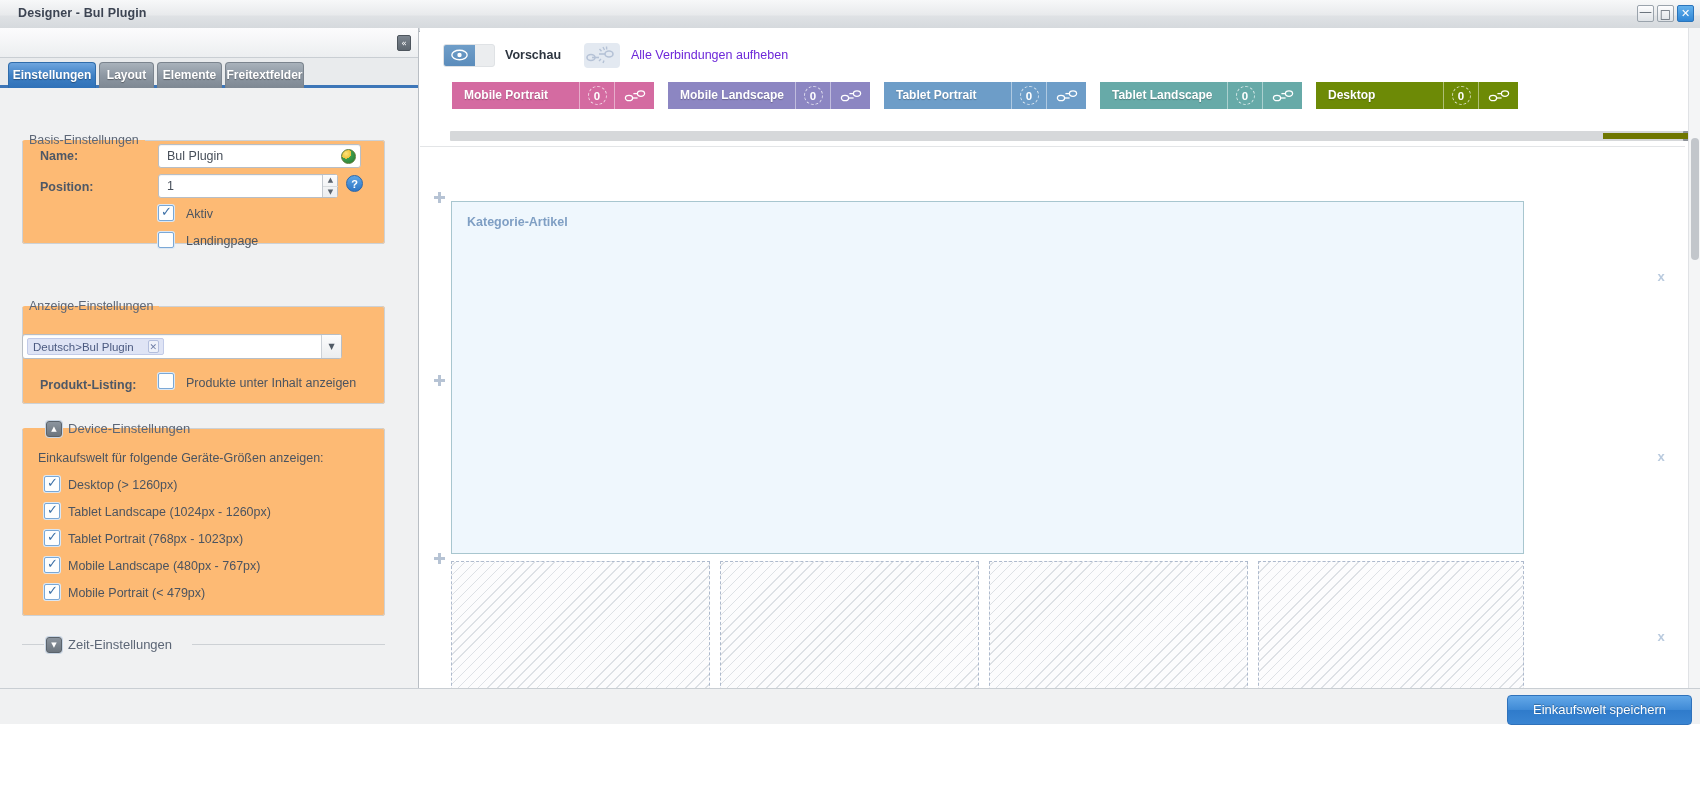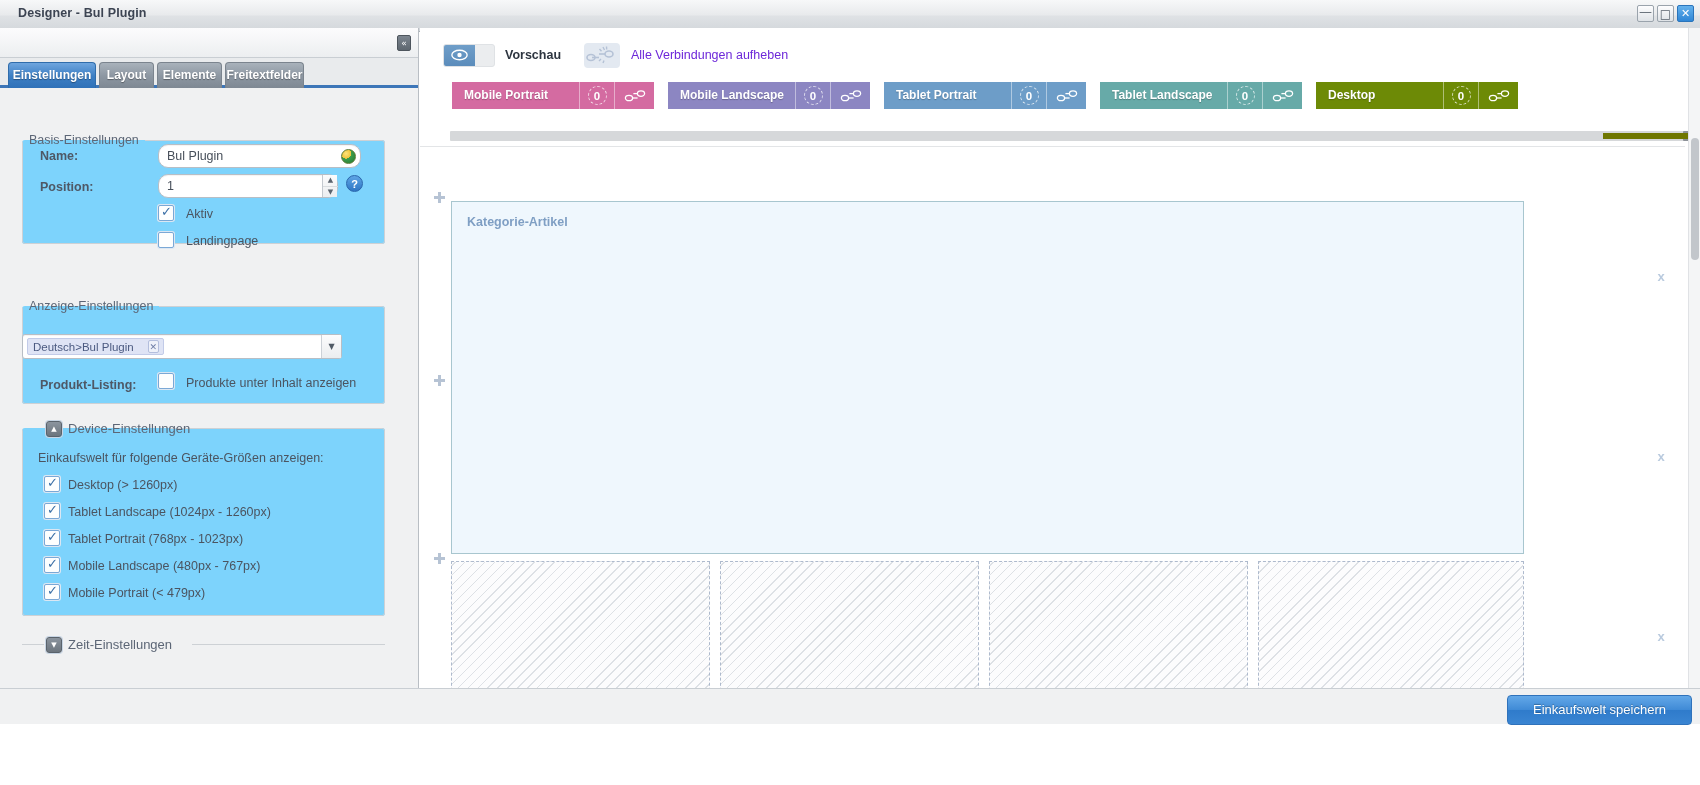--- a/index.html
+++ b/index.html
@@ -83,36 +83,36 @@
   #left-body {
     position: absolute; left: 0; top: 63px; width: 418px; height: 597px;
     background: #f0f1f2;
     overflow: hidden;
   }
 
   fieldset.group {
     position: absolute;
     border: 1px solid #cdd1d5;
     border-radius: 3px;
-    background: #7dd3fc;
+    background: #fdba74;
   }
   fieldset.group > legend {
     padding: 0 6px;
     font-size: 12.5px; color: #5c6676;
   }
   #grp-basis   { left: 22px; top: 42px;  width: 363px; height: 111px; }
   #grp-anzeige { left: 22px; top: 208px; width: 363px; height: 105px; }
   #grp-device  { left: 22px; top: 330px; width: 363px; height: 195px; }
 
   .f-label {
     position: absolute; font-size: 12.5px; font-weight: bold; color: #4e5866;
   }
   .f-input {
     position: absolute; height: 24px;
-    border: 1px solid #b8bec5; border-radius: 10px;
+    border: 1px solid #b8bec5; border-radius: 3px;
     background: #ffffff;
     font-size: 12.5px; color: #474f5a;
     padding: 0 8px; line-height: 22px;
     box-shadow: inset 0 1px 1px rgba(0,0,0,.05);
   }
   .globe-icon {
     position: absolute; width: 15px; height: 15px; border-radius: 50%;
     background: radial-gradient(circle at 32% 28%, #ffe47a 0%, #f0c33a 38%, #3e9e4b 39%, #2f8c3f 70%, #1f6e30 100%);
     border: 1px solid #5b7b35;
   }

